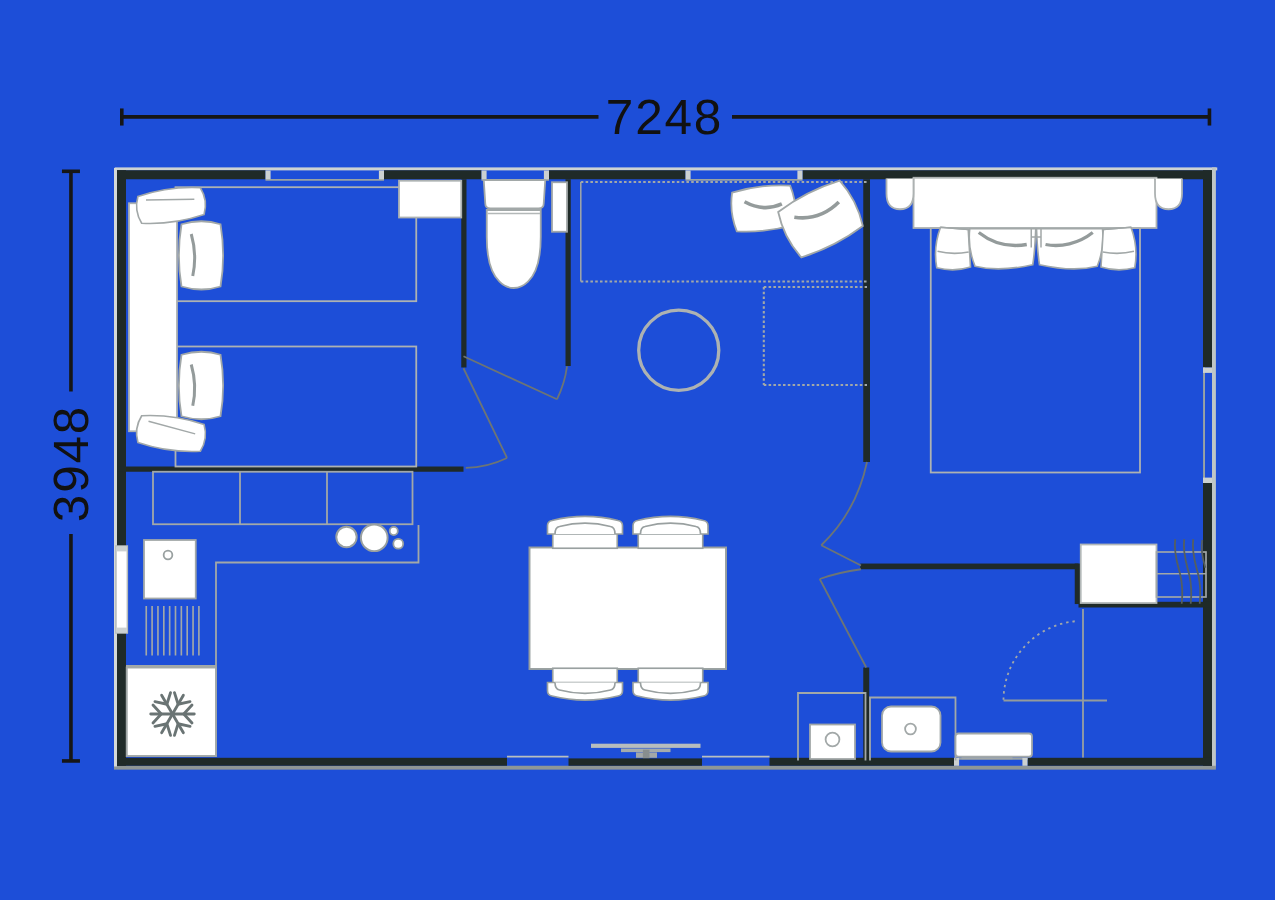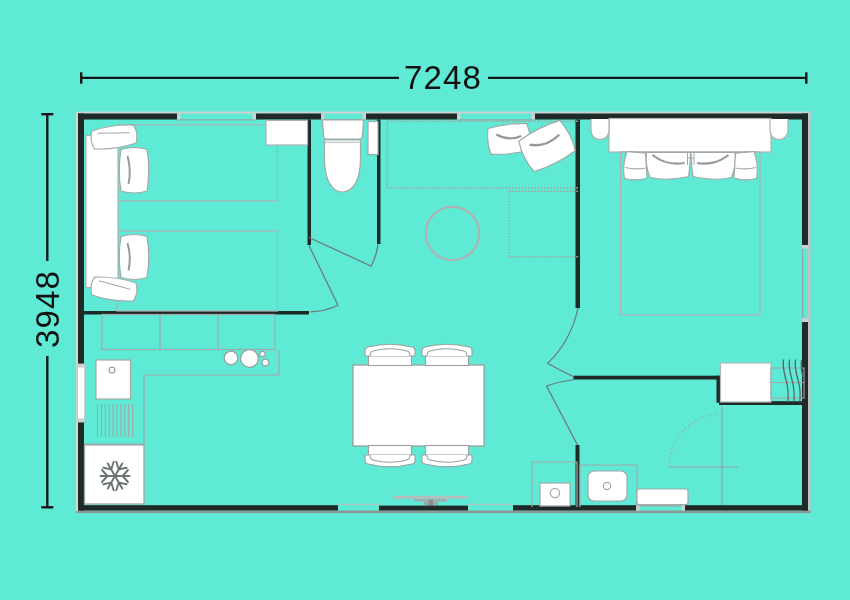--- a/index.html
+++ b/index.html
@@ -1,16 +1,16 @@
 <!DOCTYPE html>
 <html><head>
 <meta charset="utf-8">
 <style>
   html,body{margin:0;padding:0;background:#ffffff;}
-  .wrap{width:850px;height:600px;position:relative;background:#5eead4;overflow:hidden;}
+  .wrap{width:850px;height:600px;position:relative;background:#1d4ed8;overflow:hidden;}
   svg{display:block;}
   text{font-family:"Liberation Sans", sans-serif;}
 </style>
 </head>
 <body>
 <div class="wrap">
 <svg width="850" height="600" viewBox="0 0 850 600" fill="none">
 
 <g stroke="#161616" stroke-width="2.4">
   <line x1="81" y1="77.9" x2="399" y2="77.9"></line>

